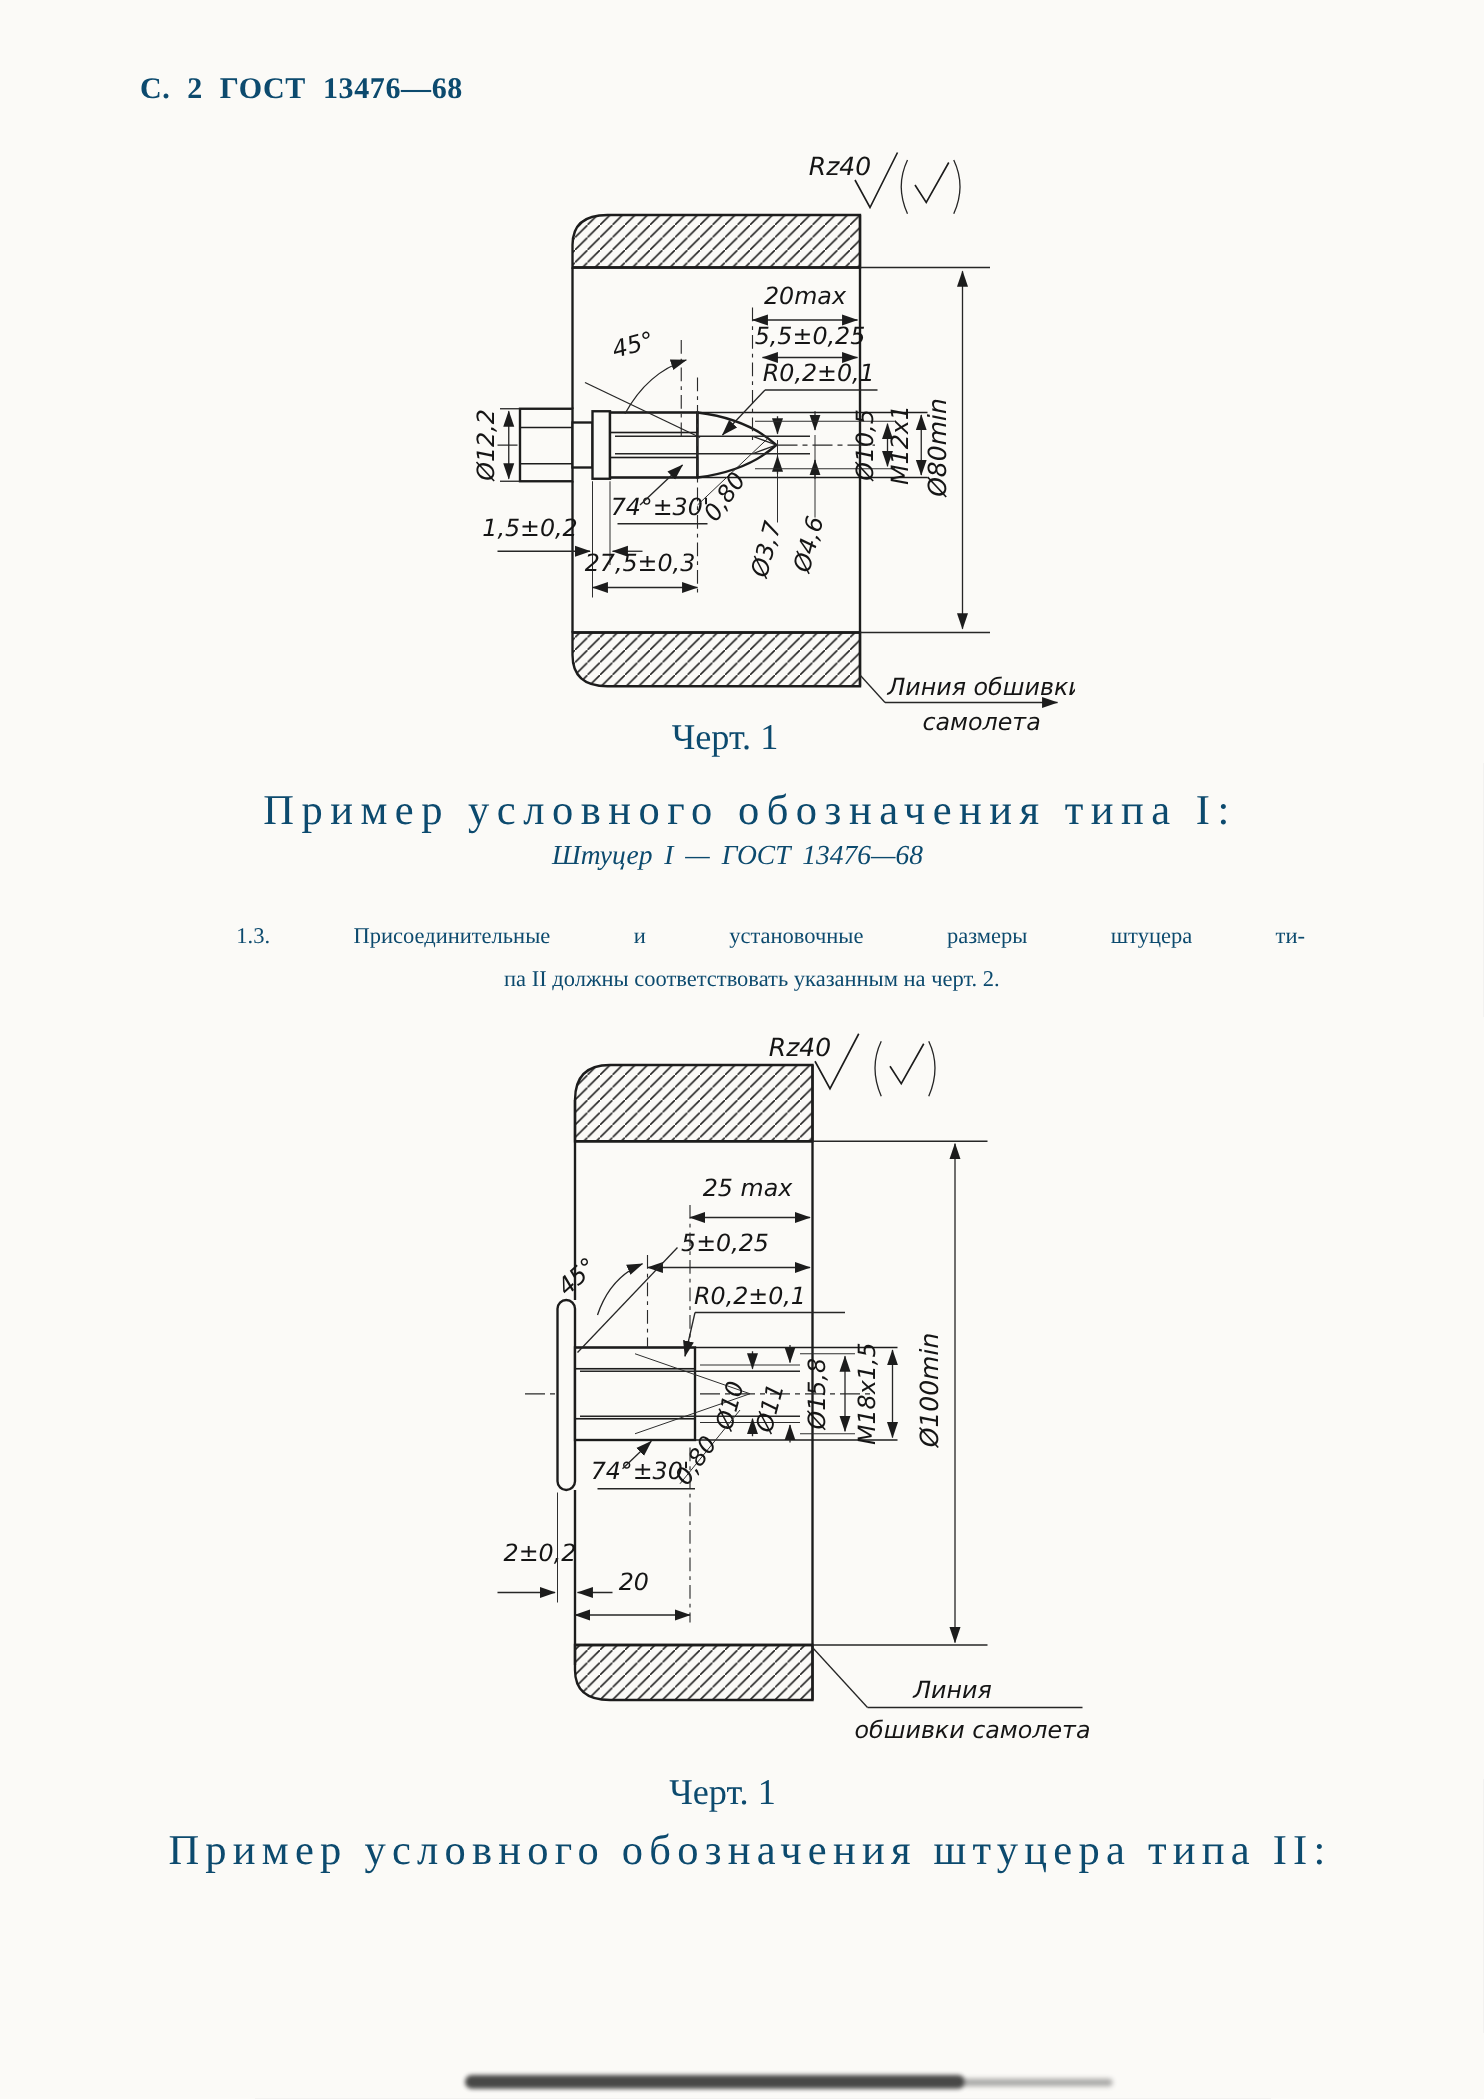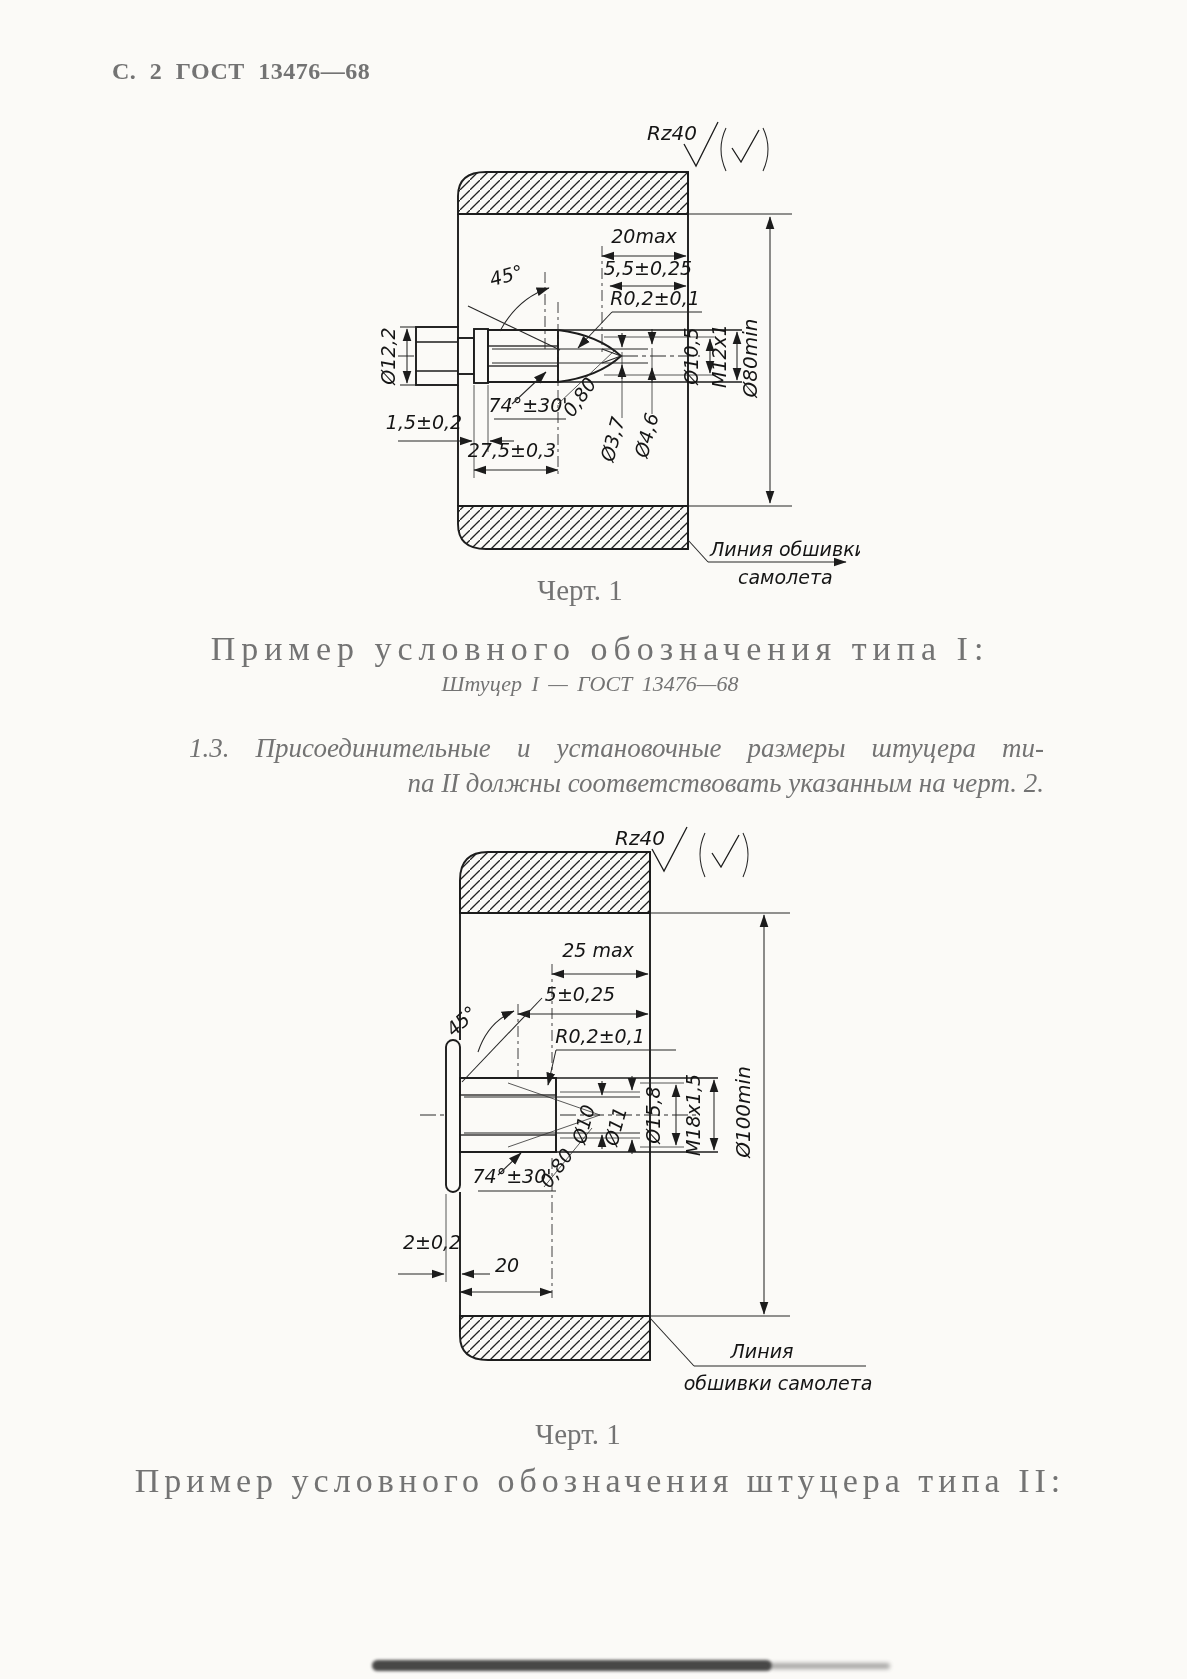--- a/index.html
+++ b/index.html
@@ -1,28 +1,28 @@
 <!DOCTYPE html>
 <html lang="ru"><head>
 <meta charset="utf-8">
 <style>
   html,body{margin:0;padding:0;background:#e8e8e6;}
   #page{
     position:relative;width:1187px;height:1679px;margin:0 auto;
     background:#fbfaf7;overflow:hidden;
-    font-family:"Liberation Serif","DejaVu Serif",serif;color:#737373;
+    font-family:"Liberation Serif","DejaVu Serif",serif;color:#0c4a6e;
   }
   .abs{position:absolute;}
   #header{left:112px;top:58px;font-size:24px;font-weight:bold;letter-spacing:.5px;word-spacing:7px;}
   .caption{width:220px;text-align:center;font-size:29px;}
   .ex-title{left:130px;width:940px;text-align:center;font-size:34px;letter-spacing:6px;}
   .ex-value{left:240px;width:700px;text-align:center;font-size:22px;font-style:italic;word-spacing:4px;}
-  #para{left:147px;top:731px;width:897px;font-size:27px;line-height:35px;font-style:italic;}
+  #para{left:147px;top:731px;width:897px;font-size:18px;line-height:35px;}
   #para .l1{text-indent:42px;text-align:justify;text-align-last:justify;}
-  #para .l2{text-align:right;margin-left:12px;}
+  #para .l2{text-align:center;margin-left:12px;}
   svg{position:absolute;}
   .shape{stroke:#1c1c1c;stroke-width:1.9;}
   .outl{stroke:#1c1c1c;stroke-width:1.9;fill:none;}
   .med{stroke:#1c1c1c;stroke-width:1.3;fill:none;}
   .thin{stroke:#262626;stroke-width:1.05;fill:none;}
   .thin08{stroke:#2e2e2e;stroke-width:.8;fill:none;}
   .cl{stroke:#2a2a2a;stroke-width:1;fill:none;stroke-dasharray:16 4 4 4;}
   .dd{stroke:#2a2a2a;stroke-width:.9;fill:none;stroke-dasharray:11 4 3 4;}
   text.dim{font:italic 19px "DejaVu Sans",sans-serif;fill:#151515;text-anchor:middle;}
   text.big{font-size:20px;}

